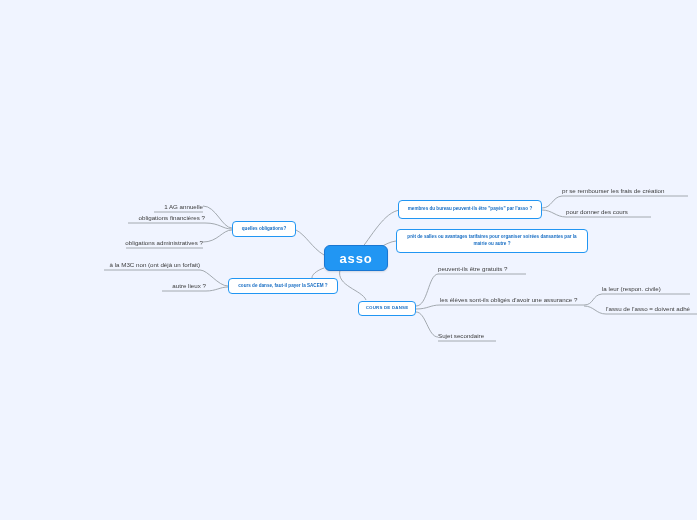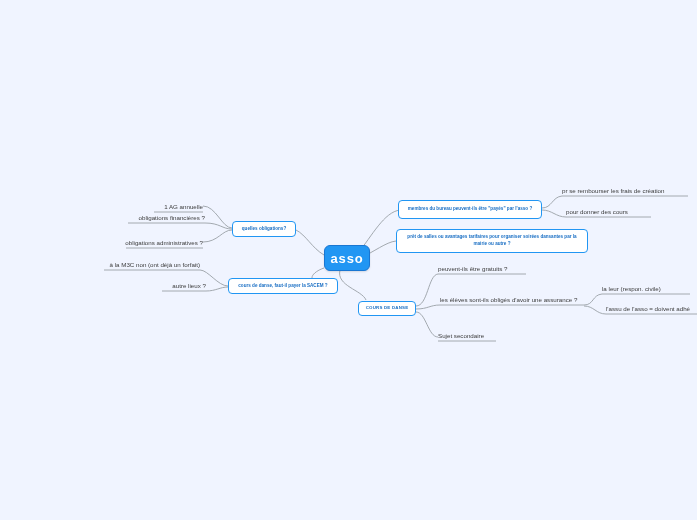--- a/index.html
+++ b/index.html
@@ -124,21 +124,21 @@
       <path d="M562,196 L688,196"></path>
       <path d="M566,217 L651,217"></path>
       <path d="M438,274 L526,274"></path>
       <path d="M440,305 L584,305"></path>
       <path d="M438,341 L496,341"></path>
       <path d="M602,294 L690,294"></path>
       <path d="M606,314 L697,314"></path>
     </g>
   </svg>
 
-  <div class="node root" style="left:324px; top:245px; width:46px; height:26px;">asso</div>
+  <div class="node root" style="left:324px; top:245px; width:64px; height:26px;">asso</div>
 
   <div class="node boxed" style="left:232px; top:221px; width:64px; height:16px;">quelles obligations?</div>
 
   <div class="node leaf left" style="left:140px; top:199px; width:63px; height:13px;">1 AG annuelle</div>
 
   <div class="node leaf left" style="left:116px; top:210px; width:89px; height:13px;">obligations financières ?</div>
 
   <div class="node leaf left" style="left:112px; top:235px; width:91px; height:13px;">obligations administratives ?</div>
 
   <div class="node boxed" style="left:228px; top:278px; width:110px; height:16px;">cours de danse, faut-il payer la SACEM ?</div>

